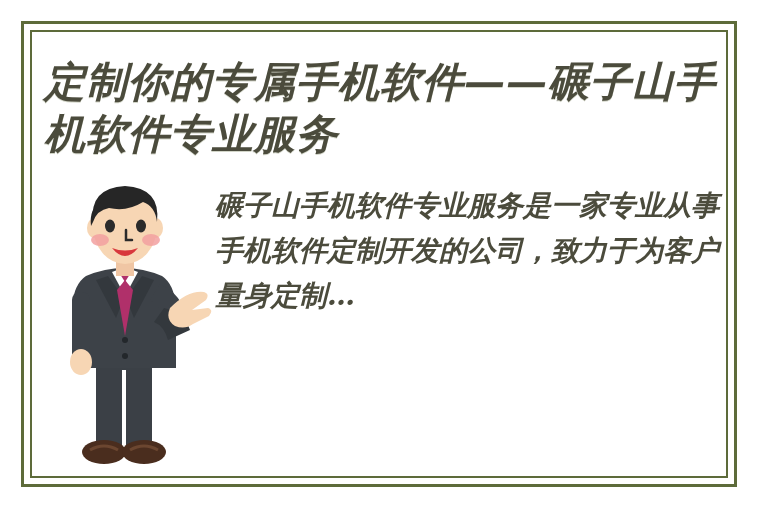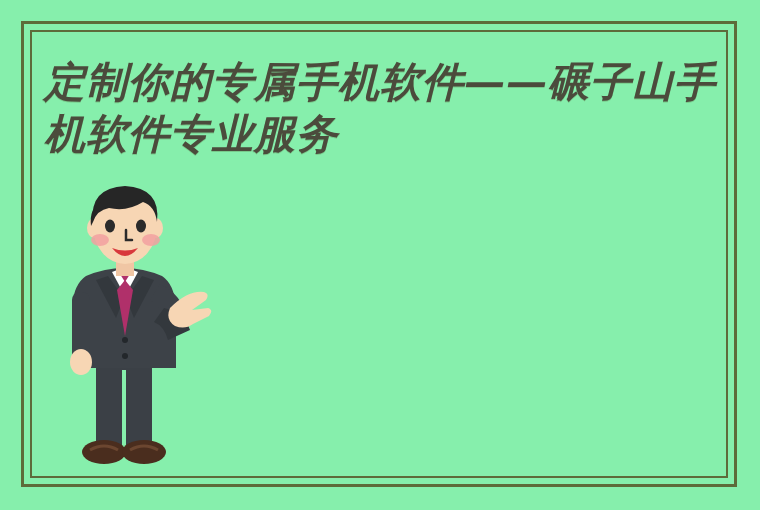--- a/index.html
+++ b/index.html
@@ -11,21 +11,21 @@
     height: 510px;
     background: #7df801;
     font-family: "DejaVu Sans", "Liberation Sans", sans-serif;
     overflow: hidden;
   }
 
   #poster {
     position: relative;
     width: 760px;
     height: 510px;
-    background: #86efac;
+    background: #ffffff;
     box-sizing: border-box;
   }
 
   
   .frame-outer {
     position: absolute;
     left: 21px;
     top: 21px;
     width: 716px;
     height: 466px;
@@ -90,20 +90,21 @@
 </head>
 <body>
 
 <div id="poster">
 
   <div class="frame-outer"></div>
   <div class="frame-inner"></div>
 
   <div class="headline">定制你的专属手机软件——碾子山手机软件专业服务</div>
 
+  <div class="body-copy">碾子山手机软件专业服务是一家专业从事手机软件定制开发的公司，致力于为客户量身定制…</div>
 
   <div class="figure">
     <svg viewBox="0 0 160 300" xmlns="http://www.w3.org/2000/svg">
 
       <g>
         <rect x="44" y="165" width="26" height="105" fill="#3b4046"></rect>
         <rect x="74" y="165" width="26" height="105" fill="#3b4046"></rect>
         <rect x="44" y="160" width="56" height="30" fill="#3b4046"></rect>
       </g>
 

